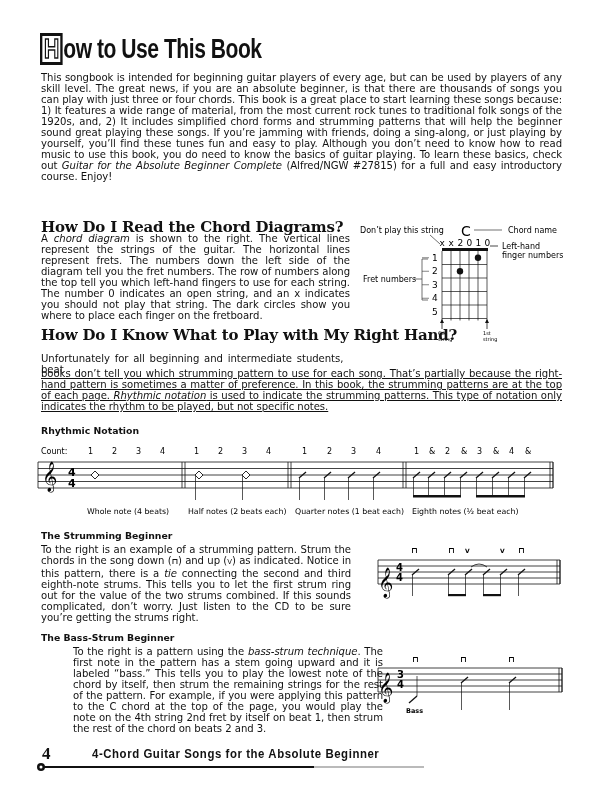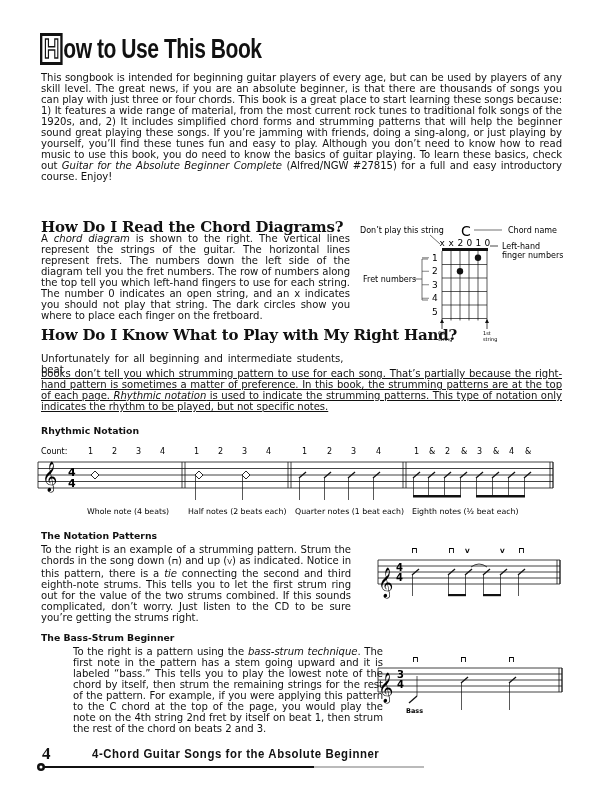--- a/index.html
+++ b/index.html
@@ -174,21 +174,21 @@
       <text x="463" y="14" font-size="8">&amp;</text>
       <text x="479" y="14" font-size="8">4</text>
       <text x="495" y="14" font-size="8">&amp;</text>
     </g>
   <text x="57" y="74" font-size="7.8">Whole note (4 beats)</text>
   <text x="158" y="74" font-size="7.8">Half notes (2 beats each)</text>
   <text x="265" y="74" font-size="7.8">Quarter notes (1 beat each)</text>
   <text x="382" y="74" font-size="7.8">Eighth notes (½  beat each)</text>
 </svg>
 
-<div class="abs h3" style="left:41px; top:530px;">The Notation Patterns</div>
+<div class="abs h3" style="left:41px; top:530px;">The Strumming Beginner</div>
 <div class="abs para" style="left:41px; top:544px; width:310px;">
   <span>To the right is an example of a strumming pattern. Strum the chords in the song down (</span><span style="font-size:8px;font-weight:bold;">⊓</span><span>) and up (</span><span style="font-size:7px;">V</span><span>) as indicated. Notice in this pattern, there is a </span><i>tie</i><span> connecting the second and third eighth-note strums. This tells you to let the first strum ring out for the value of the two strums combined. If this sounds complicated, don’t worry. Just listen to the CD to be sure you’re getting the strums right.</span>
 </div>
 <svg class="abs" style="left:365px; top:535px;" width="215" height="80" id="strum-svg">
   <g id="strum-staff">
       <line x1="13" x2="195" y1="25" y2="25" stroke="#111" stroke-width="0.8"></line>
       <line x1="13" x2="195" y1="31" y2="31" stroke="#111" stroke-width="0.8"></line>
       <line x1="13" x2="195" y1="37" y2="37" stroke="#111" stroke-width="0.8"></line>
       <line x1="13" x2="195" y1="43" y2="43" stroke="#111" stroke-width="0.8"></line>
       <line x1="13" x2="195" y1="49" y2="49" stroke="#111" stroke-width="0.8"></line>

